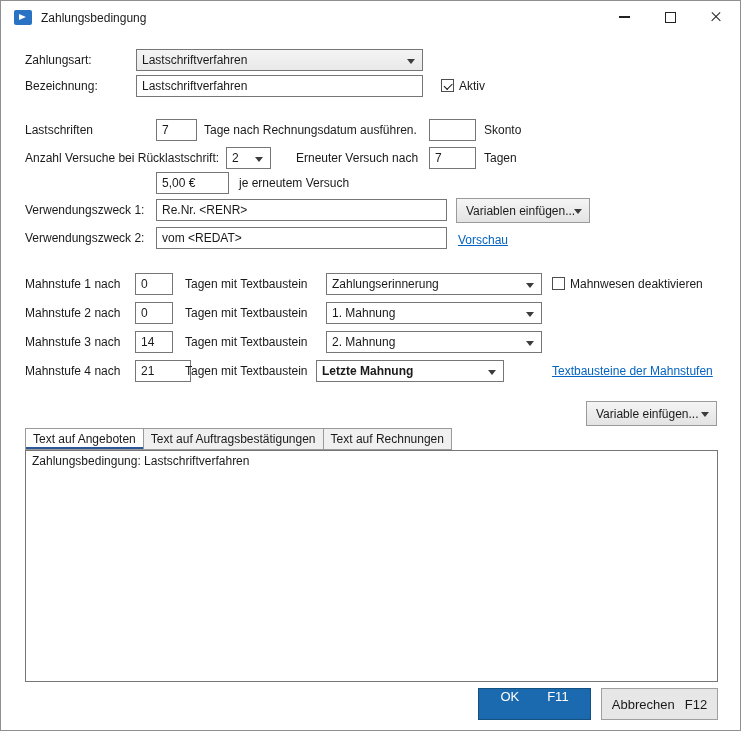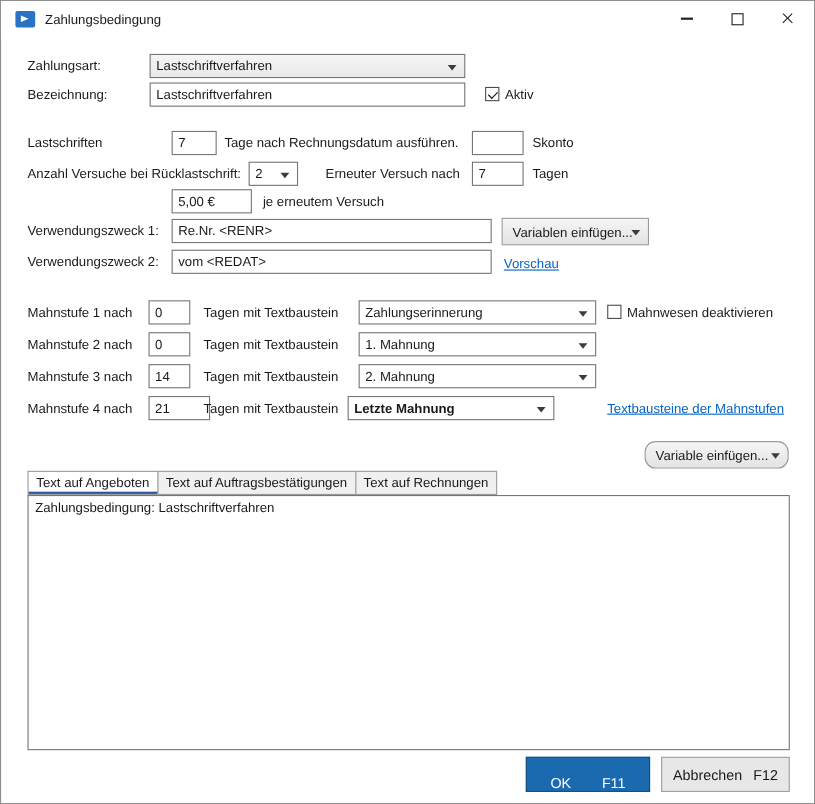--- a/index.html
+++ b/index.html
@@ -74,21 +74,21 @@
     position:absolute; left:24px; top:449px; width:693px; height:232px; box-sizing:border-box;
     border:1px solid #767676; background:#fff; resize:none; outline:none;
     font-family:"Liberation Sans", sans-serif; font-size:12px; color:#1a1a1a;
     padding:3px 6px;
   }
 
   
   .btn-primary {
     position:absolute; left:477px; top:687px; width:113px; height:32px; box-sizing:border-box;
     background:#1b69ae; border:1px solid #15517f; color:#ffffff;
-    display:flex; align-items:flex-end; justify-content:center; gap:28px; font-size:13px;
+    display:flex; align-items:flex-start; justify-content:center; gap:28px; font-size:13px;
   }
   .btn-secondary {
     position:absolute; left:600px; top:687px; width:117px; height:32px; box-sizing:border-box;
     background:#e7e7e7; border:1px solid #9f9f9f; color:#1a1a1a;
     display:flex; align-items:center; justify-content:center; gap:10px; font-size:13px;
   }
 </style>
 </head>
 <body>
 
@@ -178,21 +178,21 @@
 
   <span class="label" style="left:24px;top:359px;">Mahnstufe 4 nach</span>
   <input class="tb" style="left: 134px; top: 359px; width: 56px;" value="21">
   <span class="label" style="left:184px;top:359px;">Tagen mit Textbaustein</span>
   <div class="combo" style="left:315px;top:359px;width:188px;font-weight:bold;">
     <span>Letzte Mahnung</span>
     <span class="combo-arrow"></span>
   </div>
   <a class="link" style="left:551px;top:359px;">Textbausteine der Mahnstufen</a>
 
-  <div class="btn-drop" style="left:585px;top:400px;width:131px;border-radius:10px;">
+  <div class="btn-drop" style="left:585px;top:400px;width:131px;">
     <span>Variable einfügen...</span>
     <span class="combo-arrow"></span>
   </div>
 
   <div class="tabs">
     <div class="tab active">
       <span>Text auf Angeboten</span>
     </div>
     <div class="tab">
       <span>Text auf Auftragsbestätigungen</span>

